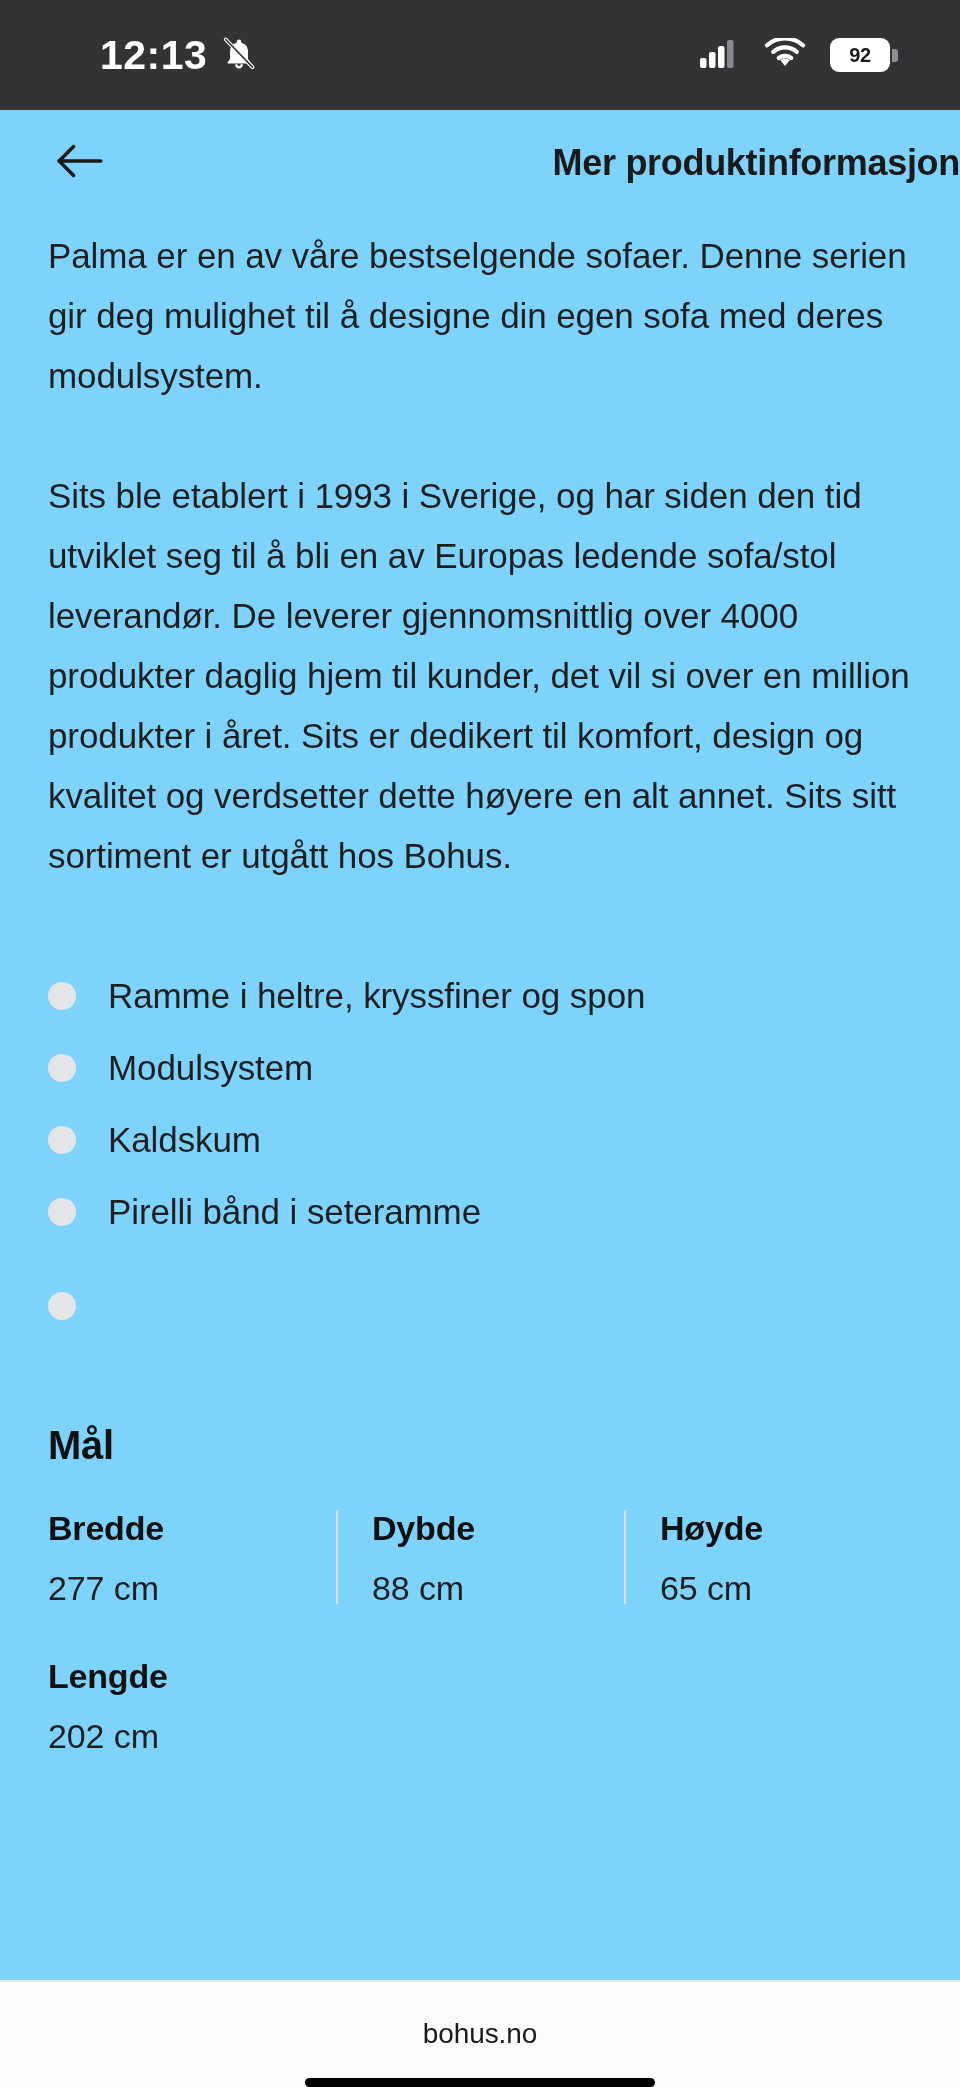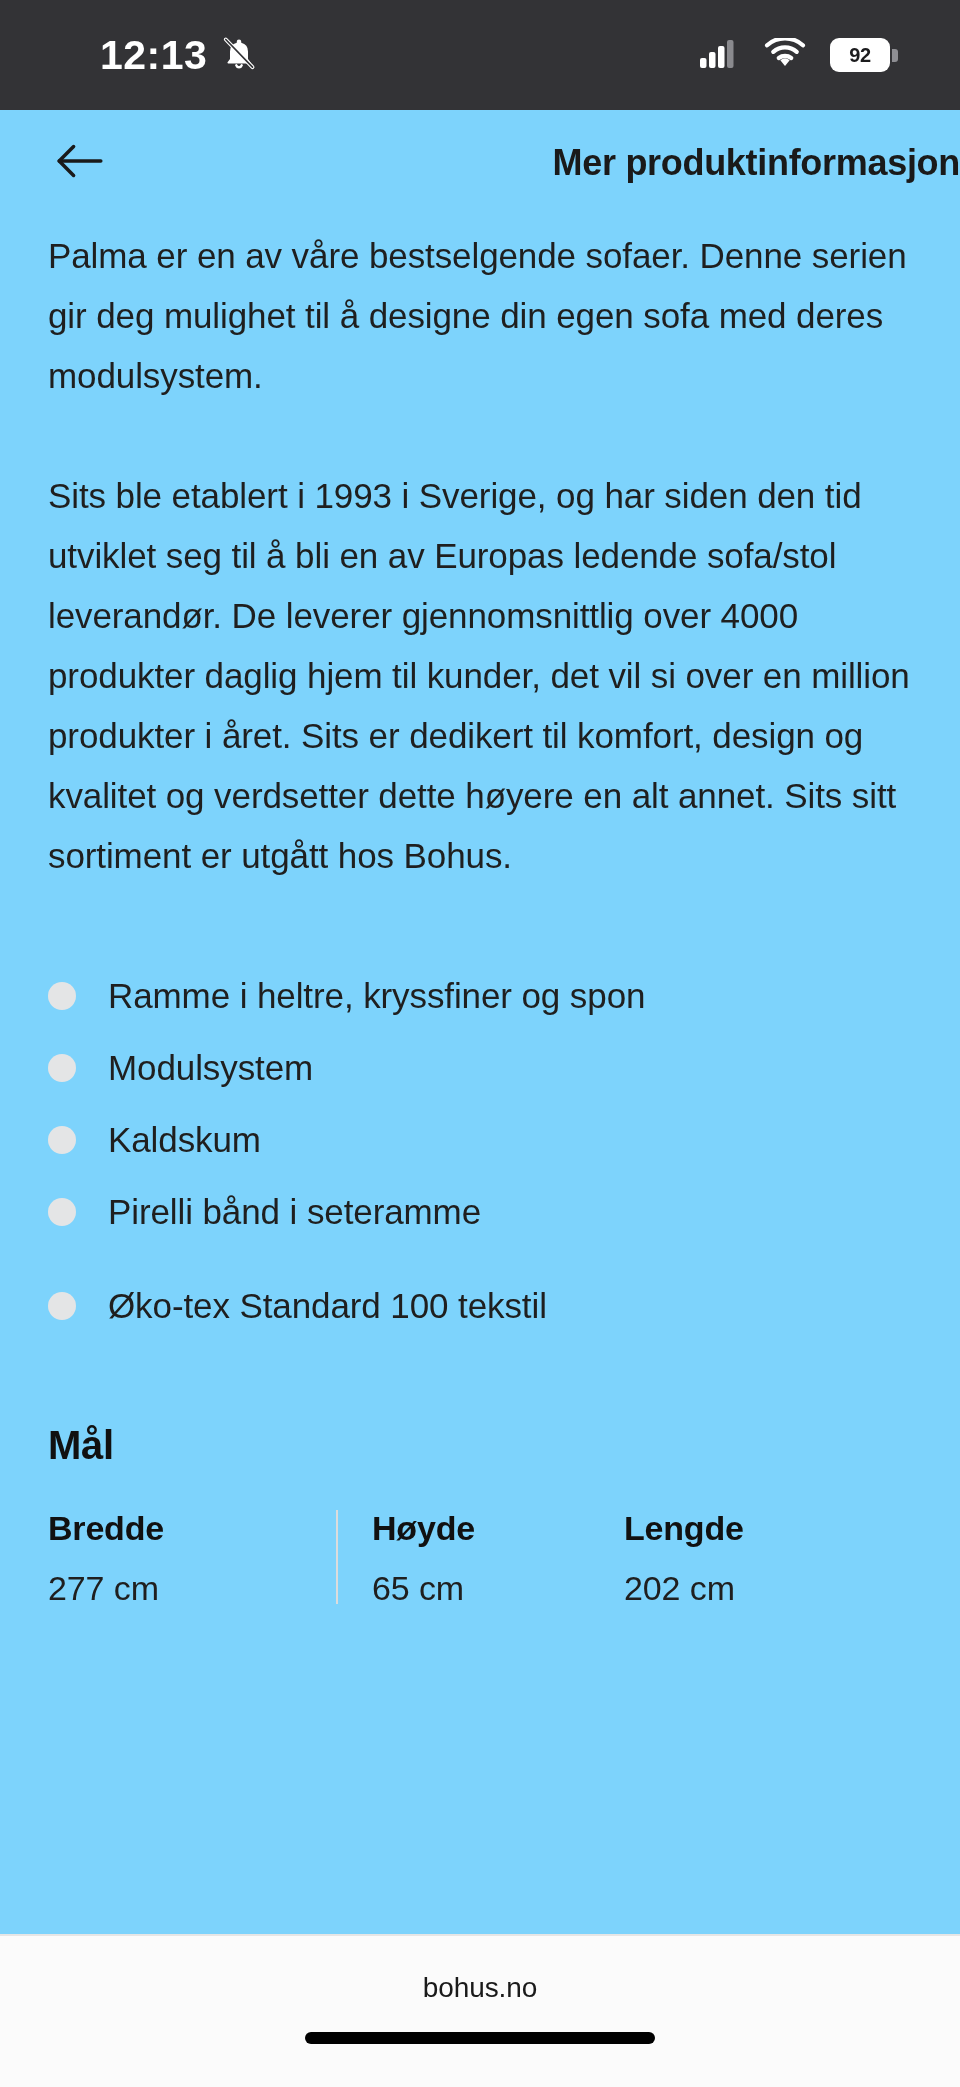--- a/index.html
+++ b/index.html
@@ -199,21 +199,21 @@
     color: #1f1f1f;
     letter-spacing: -0.1px;
     line-height: 44px;
   }
 
   
   .bottom-bar {
     position: absolute;
     bottom: 0; left: 0;
     width: 960px;
-    height: 153px;
+    height: 107px;
     background: #fbfbfb;
     border-top: 2px solid #e6e6e6;
     display: flex;
     flex-direction: column;
     align-items: center;
   }
   .bottom-url {
     margin-top: 36px;
     font-size: 28px;
     color: #1a1a1a;
@@ -300,30 +300,33 @@
       <li class="feature-item">
         <span class="bullet"></span>
         <span class="feature-text">Kaldskum</span>
       </li>
       <li class="feature-item">
         <span class="bullet"></span>
         <span class="feature-text">Pirelli bånd i seteramme</span>
       </li>
       <li class="feature-item spaced">
         <span class="bullet"></span>
-        <span class="feature-text">Øko-tex Standard 100 tekstil</span>
       </li>
     </ul>
 
     <h2 class="dim-heading">Mål</h2>
 
     <div class="dim-grid">
       <div class="dim-cell">
         <div class="dim-label">Bredde</div>
         <div class="dim-value">277 cm</div>
+      </div>
+      <div class="dim-cell divided">
+        <div class="dim-label">Dybde</div>
+        <div class="dim-value">88 cm</div>
       </div>
       <div class="dim-cell divided">
         <div class="dim-label">Høyde</div>
         <div class="dim-value">65 cm</div>
       </div>
       <div class="dim-cell">
         <div class="dim-label">Lengde</div>
         <div class="dim-value">202 cm</div>
       </div>
     </div>

